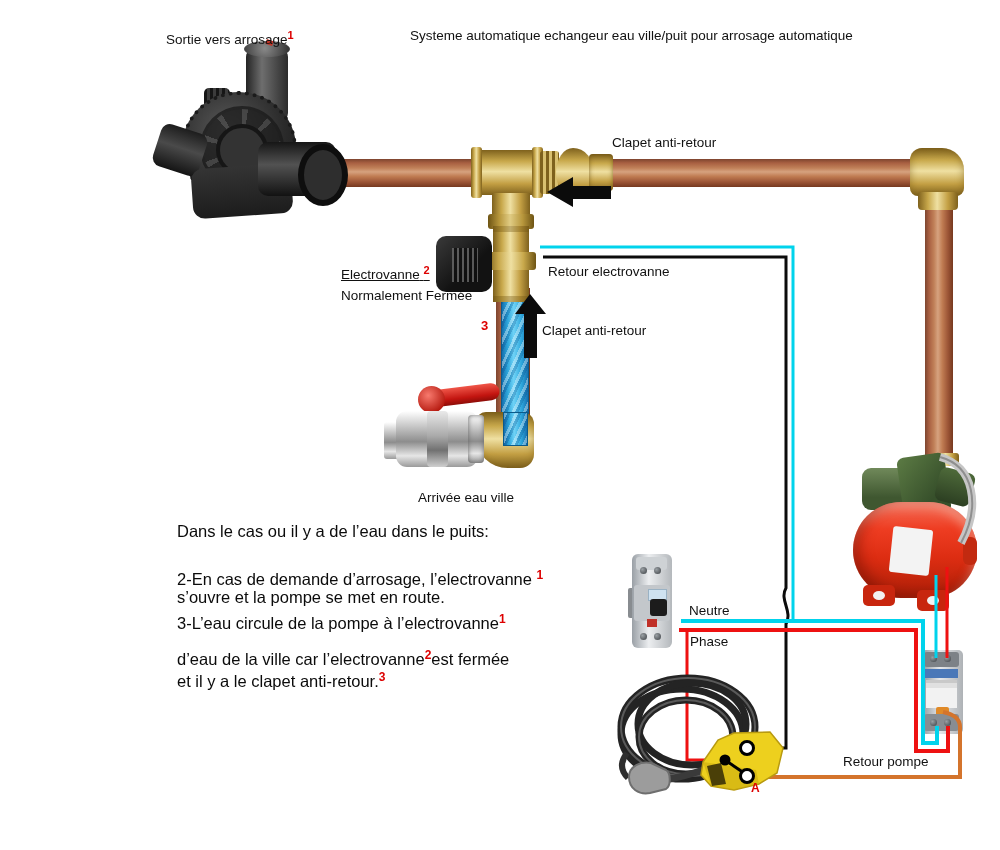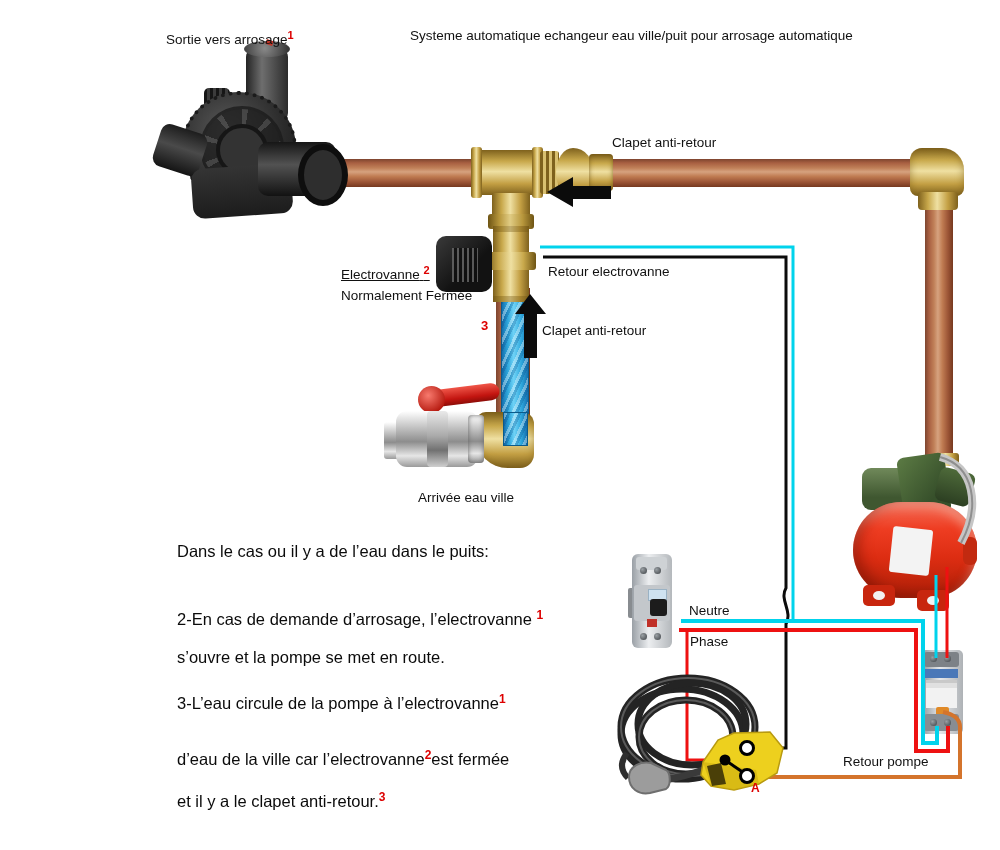--- a/index.html
+++ b/index.html
@@ -7,21 +7,21 @@
     position:relative;width:1000px;height:850px;background:#ffffff;
     font-family:"Liberation Sans","DejaVu Sans",sans-serif;overflow:hidden;
   }
   .abs{position:absolute;}
   
   .lbl{position:absolute;font-size:13.5px;color:#111;white-space:nowrap;z-index:6;text-align:right;}
   .rsup{color:#dd0000;font-weight:bold;font-size:11px;vertical-align:5px;}
   .rnum{position:absolute;color:#dd0000;font-weight:bold;font-size:13px;z-index:6;}
   #title{position:absolute;left:410px;top:28px;font-size:13.5px;color:#111;white-space:nowrap;z-index:6;}
   #textblock{position:absolute;left:177px;top:520px;font-size:16.5px;color:#0b0b0b;z-index:6;}
-  #textblock .line{height:22px;line-height:22px;white-space:nowrap;margin-top:20px;}
+  #textblock .line{height:22px;line-height:22px;white-space:nowrap;}
   #textblock .sp1{height:22px;} #textblock .sp2{height:14px;}
   #textblock .rsup{font-size:12px;vertical-align:6px;}
   
   .copper-h{background:linear-gradient(180deg,#7d452f 0%,#a85f41 14%,#c08058 32%,#d6a27f 46%,#c07c52 62%,#9c5536 82%,#76391f 100%);}
   .copper-v{background:linear-gradient(90deg,#7d452f 0%,#a85f41 14%,#c08058 32%,#d6a27f 46%,#c07c52 62%,#9c5536 82%,#76391f 100%);}
   .brass{background:linear-gradient(180deg,#7e611d 0%,#c8a84b 25%,#efe0a2 48%,#c39f43 75%,#7e611d 100%);}
   .brass-v{background:linear-gradient(90deg,#7e611d 0%,#c8a84b 25%,#efe0a2 48%,#c39f43 75%,#7e611d 100%);}
   .chrome{background:linear-gradient(180deg,#ffffff 0%,#d2d2d2 22%,#8d8d8d 55%,#e6e6e6 80%,#9a9a9a 100%);}
   .bluepipe{
     background:linear-gradient(90deg,#156fae 0%,#2ea7dc 22%,#6fd2f6 45%,#2ea7dc 75%,#156fae 100%);

